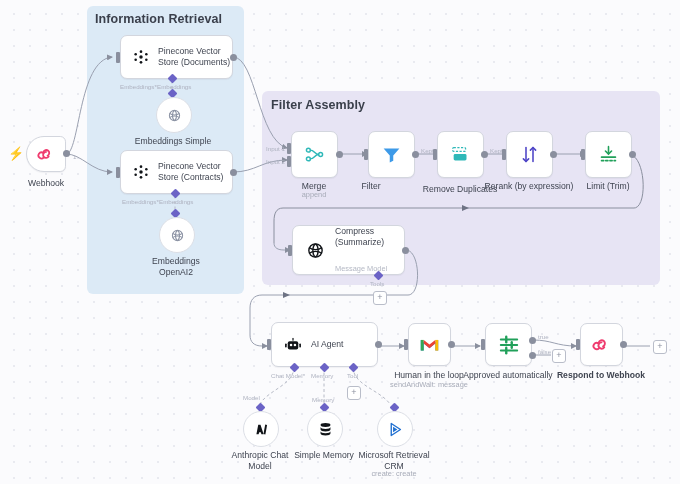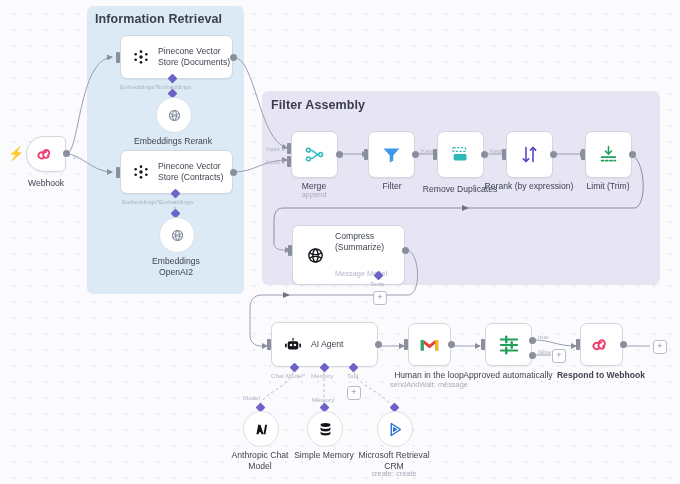--- a/index.html
+++ b/index.html
@@ -174,21 +174,21 @@
   <svg width="17" height="17" viewBox="0 0 24 24">
     <g fill="none" stroke="#8e95a6" stroke-width="1.5">
       <circle cx="12" cy="12" r="7.2"></circle>
       <path d="M12 4.8 C8.2 7 8.2 17 12 19.2"></path>
       <path d="M12 4.8 C15.8 7 15.8 17 12 19.2"></path>
       <path d="M5.2 9 C8.5 12 15.5 12 18.8 9"></path>
       <path d="M5.2 15 C8.5 12 15.5 12 18.8 15"></path>
     </g>
   </svg>
 </div>
-<div class="node-label" style="left:173px;top:136px;">Embeddings Rerank</div>
+<div class="node-label" style="left:173px;top:136px;">Embeddings Simple</div>
 
 <div class="node wide" style="left:120px;top:150px;width:113px;height:44px;">
   <svg width="16" height="16" viewBox="0 0 24 24">
     <g fill="#111418">
       <circle cx="12" cy="4" r="2"></circle>
         <circle cx="12" cy="20" r="2"></circle>
       <circle cx="4" cy="8" r="1.9"></circle>
         <circle cx="20" cy="8" r="1.9"></circle>
       <circle cx="4" cy="16" r="1.9"></circle>
         <circle cx="20" cy="16" r="1.9"></circle>
@@ -239,21 +239,21 @@
 <div class="node-sub" style="left:314px;top:191px;">append</div>
 
 <div class="node square" style="left:368px;top:131px;width:47px;height:47px;">
   <svg width="21" height="21" viewBox="0 0 24 24">
     <path d="M3 5h18l-7 8v6l-4 2v-8z" fill="#3d9ae8"></path>
   </svg>
 </div>
 <div class="inport" style="left:364px;top:149px;"></div>
 <div class="port" style="left:412px;top:151px;"></div>
 <div class="elabel" style="left:421px;top:147px;">Kept</div>
-<div class="node-label" style="left:392px;top:181px;">Filter</div>
+<div class="node-label" style="left:371px;top:181px;">Filter</div>
 
 <div class="node square" style="left:437px;top:131px;width:47px;height:47px;">
   <svg width="22" height="22" viewBox="0 0 24 24">
     <rect x="3" y="4" width="14" height="4" rx="1" fill="none" stroke="#2eb8b8" stroke-width="1.4" stroke-dasharray="2.4,1.6"></rect>
     <rect x="4" y="11" width="14" height="7" rx="1.6" fill="#2eb8b8"></rect>
   </svg>
 </div>
 <div class="inport" style="left:433px;top:149px;"></div>
 <div class="port" style="left:481px;top:151px;"></div>
 <div class="elabel" style="left:490px;top:147px;">Kept</div>
@@ -280,21 +280,21 @@
         <path d="M8.5 8l3.5 3.5L15.5 8"></path>
       <path d="M4 15h16"></path>
         <path d="M4 19h16" stroke-dasharray="2.6,2.2"></path>
     </g>
   </svg>
 </div>
 <div class="inport" style="left:581px;top:149px;"></div>
 <div class="port" style="left:629px;top:151px;"></div>
 <div class="node-label" style="left:608px;top:181px;">Limit (Trim)</div>
 
-<div class="node wide" style="left:292px;top:225px;width:113px;height:60px;">
+<div class="node wide" style="left:292px;top:225px;width:113px;height:50px;">
   <svg width="21" height="21" viewBox="0 0 24 24">
     <g fill="none" stroke="#111418" stroke-width="1.6">
       <circle cx="12" cy="12" r="7.6"></circle>
       <path d="M12 4.4 C8 6.8 8 17.2 12 19.6"></path>
       <path d="M12 4.4 C16 6.8 16 17.2 12 19.6"></path>
       <path d="M4.8 8.6 C8.3 11.8 15.7 11.8 19.2 8.6"></path>
       <path d="M4.8 15.4 C8.3 12.2 15.7 12.2 19.2 15.4"></path>
     </g>
   </svg>
   <div>

